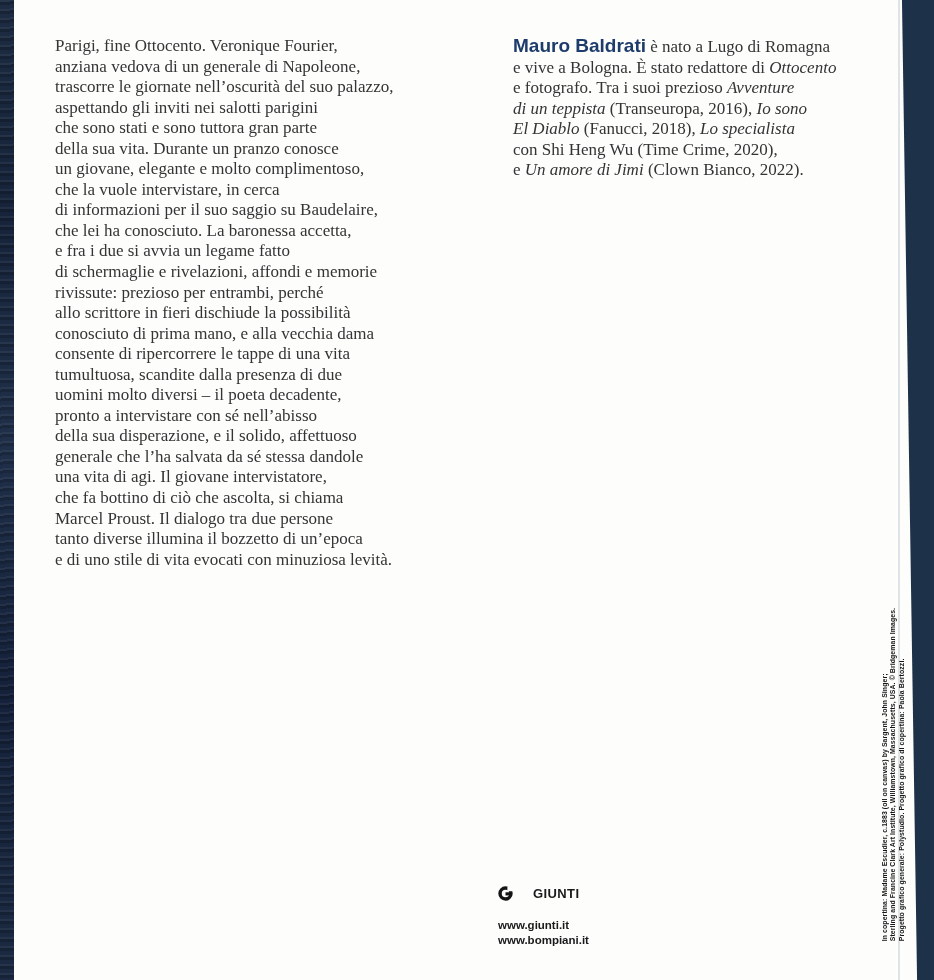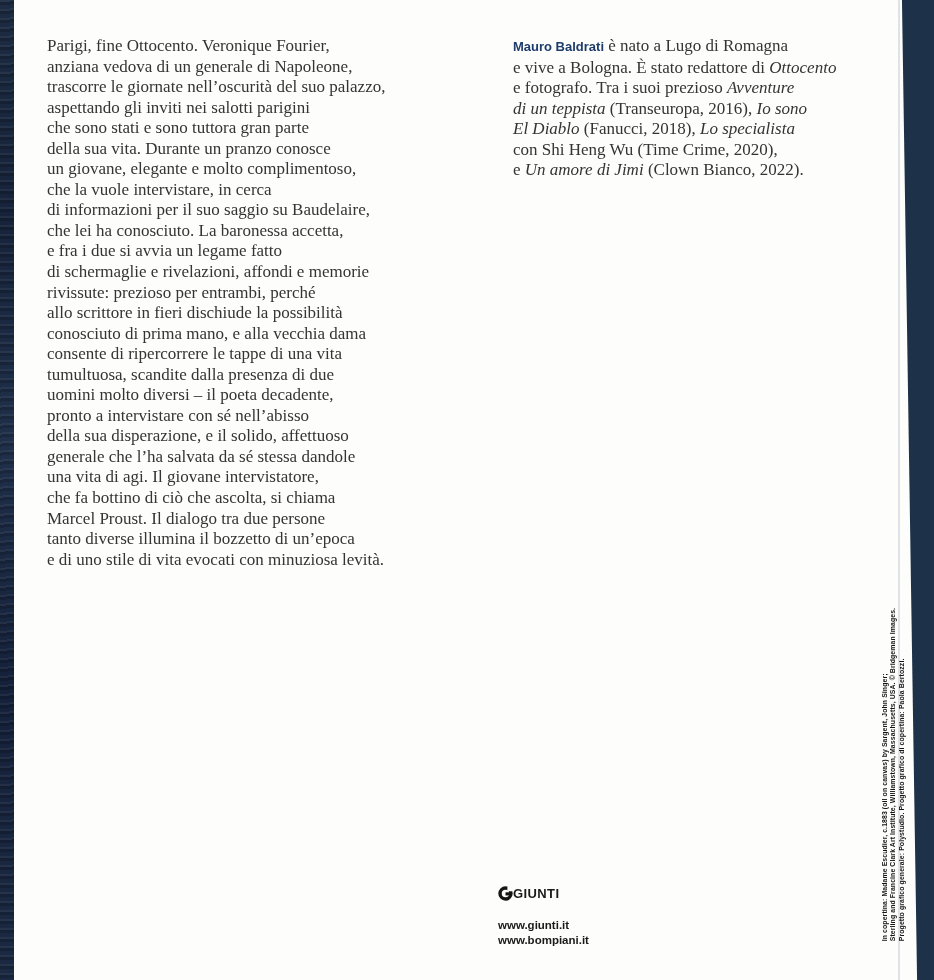--- a/index.html
+++ b/index.html
@@ -31,52 +31,52 @@
   .edge-right{
     position:absolute;right:0;top:0;width:36px;height:100%;
     background:var(--edge-right);
     clip-path:polygon(11% 0, 100% 0, 100% 100%, 53% 100%);
   }
   .page-edge-line{
     position:absolute;right:34px;top:0;width:2px;height:100%;
     background:#e0e3e5;
   }
   .synopsis{
-    position:absolute;left:47px;top:36px;width:420px;
+    position:absolute;left:55px;top:36px;width:420px;
     font-size:17px;line-height:20.55px;
   }
   .bio{
     position:absolute;left:513px;top:36px;width:380px;
     font-size:17px;line-height:20.55px;
   }
   .tline{white-space:nowrap;}
   .seg-name{
     font-family:"Liberation Sans", sans-serif;
     font-weight:bold;
-    font-size:13px;
+    font-size:19px;
     color:var(--name-color);
   }
   .seg-italic{font-style:italic;}
   
   .credits{
     position:absolute;left:906px;bottom:39px;width:362px;
     transform:rotate(-90deg);
     transform-origin:0 100%;
     font-family:"Liberation Sans", sans-serif;
     font-weight:bold;
     font-size:6.9px;line-height:8.4px;
     letter-spacing:.1px;
     color:#141414;
   }
   .publisher{
     position:absolute;left:498px;top:885px;
     font-family:"Liberation Sans", sans-serif;
     color:var(--ink);
   }
-  .logo-row{display:flex;align-items:center;gap:0;height:16px;}
+  .logo-row{display:flex;align-items:center;gap:20px;height:16px;}
   .logo-text{
     font-weight:bold;font-size:13px;letter-spacing:.4px;color:var(--ink);
   }
   .urls{margin-top:17px;}
   .url{font-weight:bold;font-size:11.5px;line-height:15px;color:var(--ink);}
 </style>
 </head>
 <body>
 
 <div class="spine"></div>

